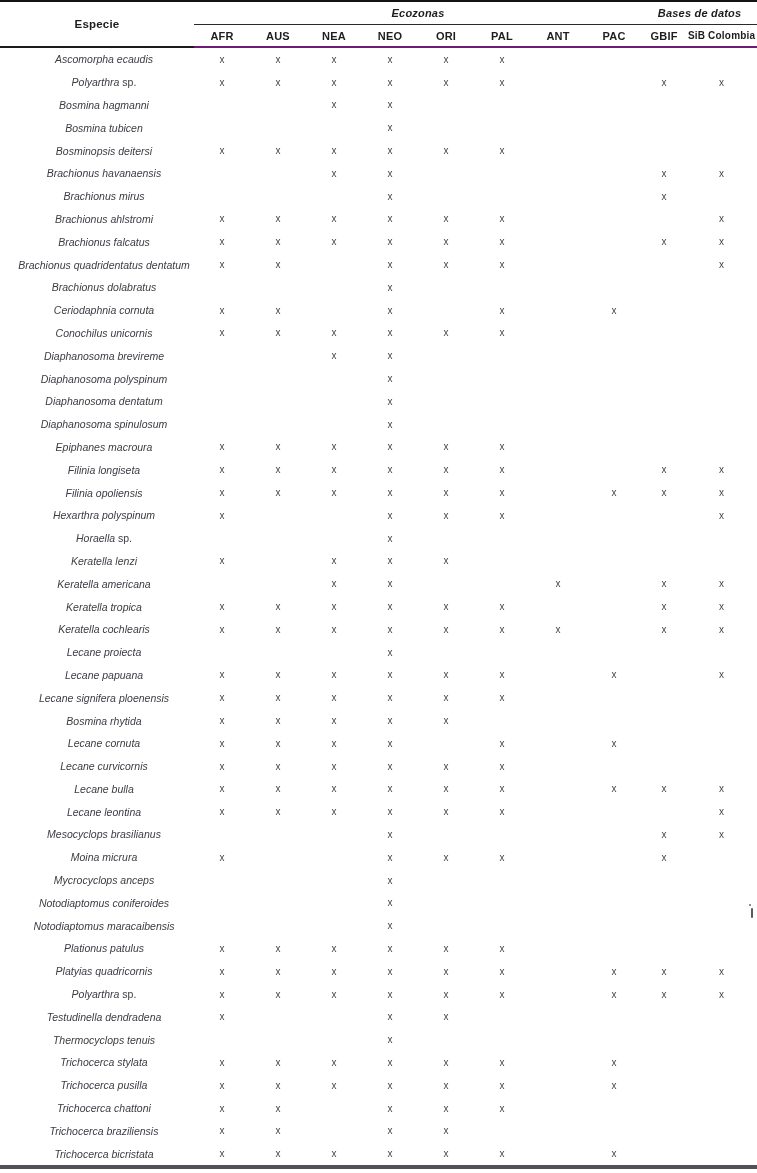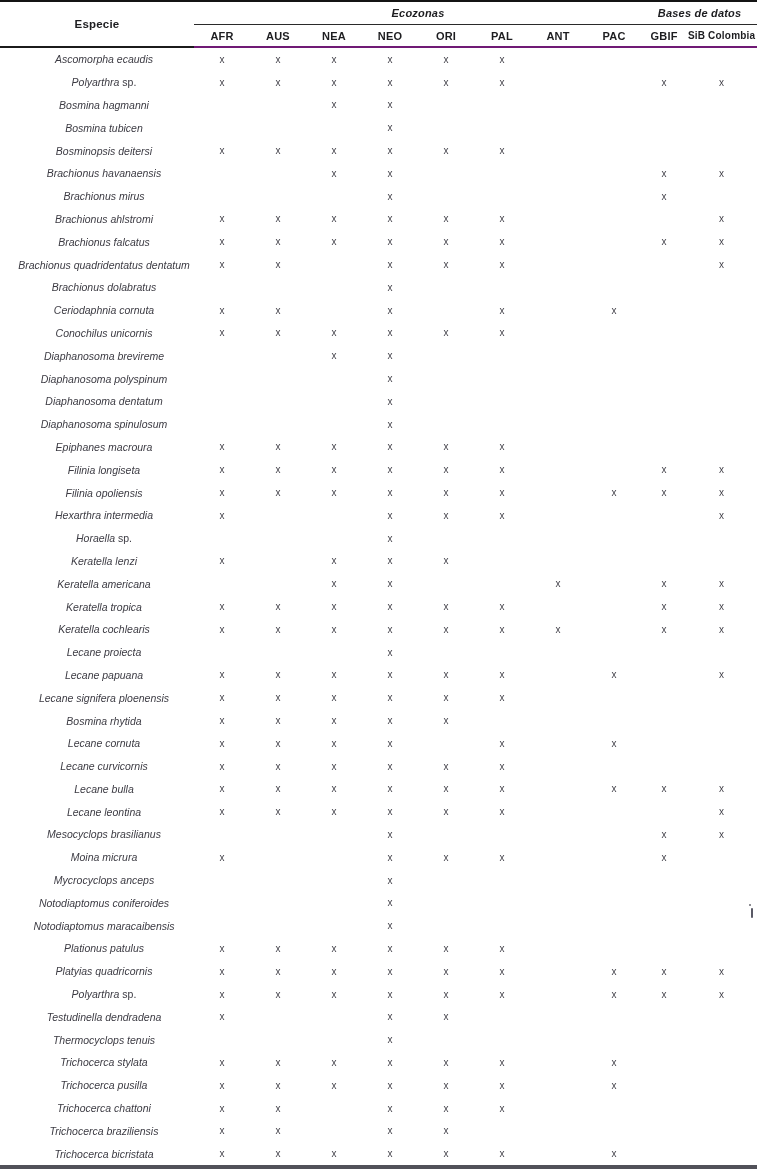--- a/index.html
+++ b/index.html
@@ -384,21 +384,21 @@
           <td class="mark">x</td>
           <td class="mark">x</td>
           <td class="mark">x</td>
           <td class="mark">x</td>
           <td class="mark"></td>
           <td class="mark">x</td>
           <td class="mark">x</td>
           <td class="mark">x</td>
         </tr>
         <tr>
-          <td class="species"><span>Hexarthra intermedia</span></td>
+          <td class="species"><span>Hexarthra polyspinum</span></td>
           <td class="mark">x</td>
           <td class="mark"></td>
           <td class="mark"></td>
           <td class="mark">x</td>
           <td class="mark">x</td>
           <td class="mark">x</td>
           <td class="mark"></td>
           <td class="mark"></td>
           <td class="mark"></td>
           <td class="mark">x</td>

